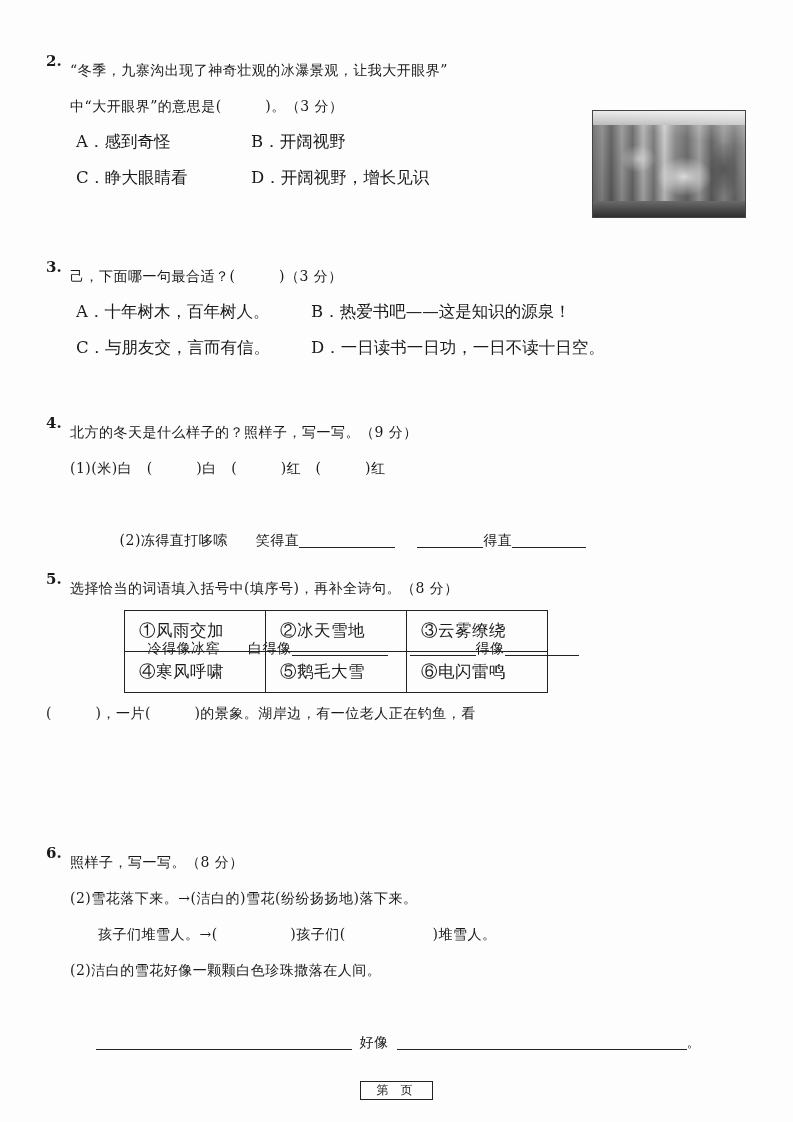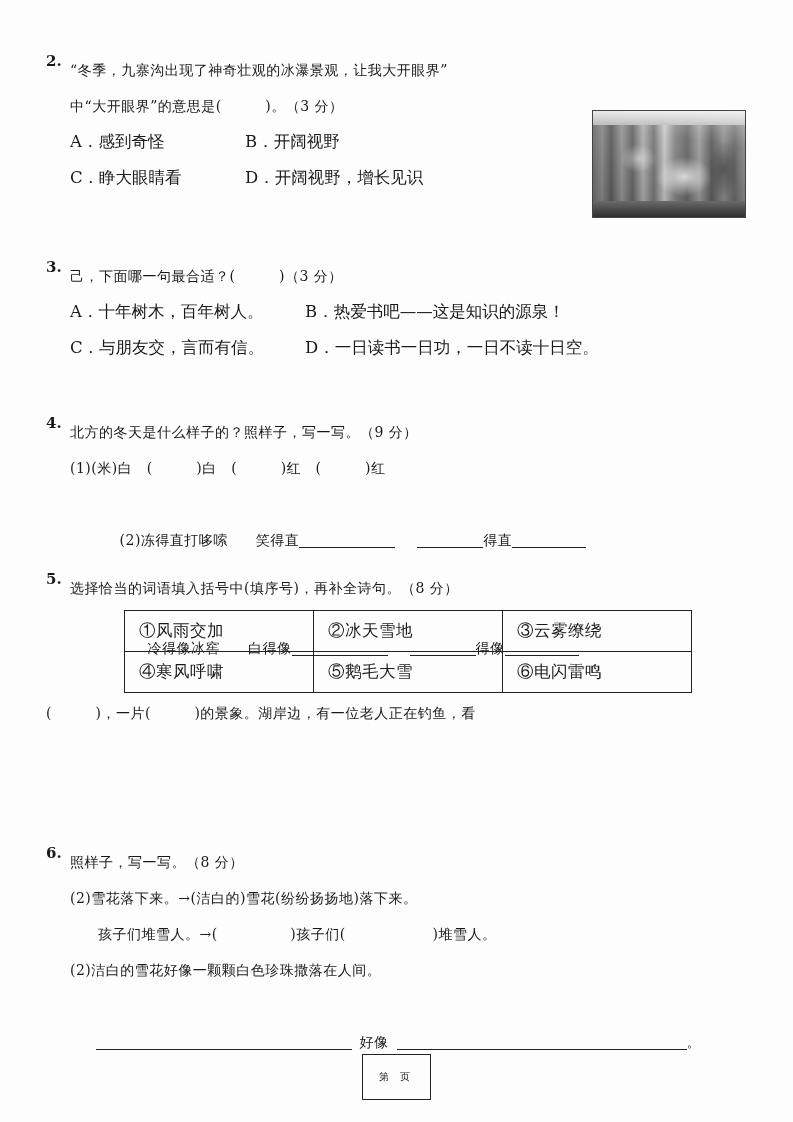--- a/index.html
+++ b/index.html
@@ -55,20 +55,21 @@
   .sub {
     font-size: 14px;
     line-height: 36px;
     letter-spacing: 0.5px;
     white-space: pre-wrap;
   }
   .opts {
     display: flex;
     font-size: 16.5px;
     line-height: 36px;
+    margin-left: 6px;
   }
   .opt-a { width: 175px; }
   .opt-b { width: 260px; }
   
   .photo {
     position: absolute;
     right: 0;
     top: 58px;
     width: 152px;
     height: 106px;
@@ -102,21 +103,21 @@
   
   .blank {
     display: inline-block;
     border-bottom: 1px solid #222;
     height: 18px;
     vertical-align: -3px;
   }
   
   .wordtable {
     margin: 4px 0 2px 54px;
-    width: 568px;
+    width: 424px;
     border-collapse: collapse;
     border: 1px solid #222;
   }
   .wordtable td {
     border: 1px solid #222;
     height: 38px;
     font-size: 16.5px;
     padding-left: 14px;
     width: 33.33%;
     letter-spacing: 0.5px;
@@ -124,22 +125,22 @@
   .footer {
     position: absolute;
     left: 0;
     bottom: 22px;
     width: 793px;
     text-align: center;
   }
   .footer .box {
     display: inline-block;
     border: 1px solid #222;
-    font-size: 10px;
-    padding: 15px 16px;
+    font-size: 12px;
+    padding: 0 16px;
     letter-spacing: 4px;
   }
 </style>
 </head>
 <body>
 
 <div class="page">
   <div class="sheet">
 
     <div class="q" style="height:200px;">

